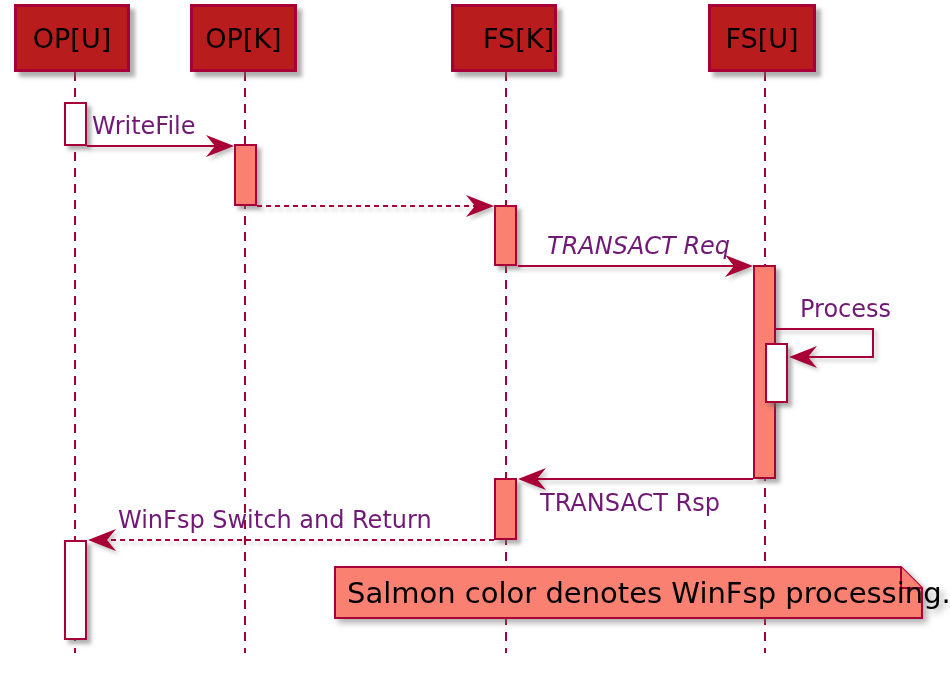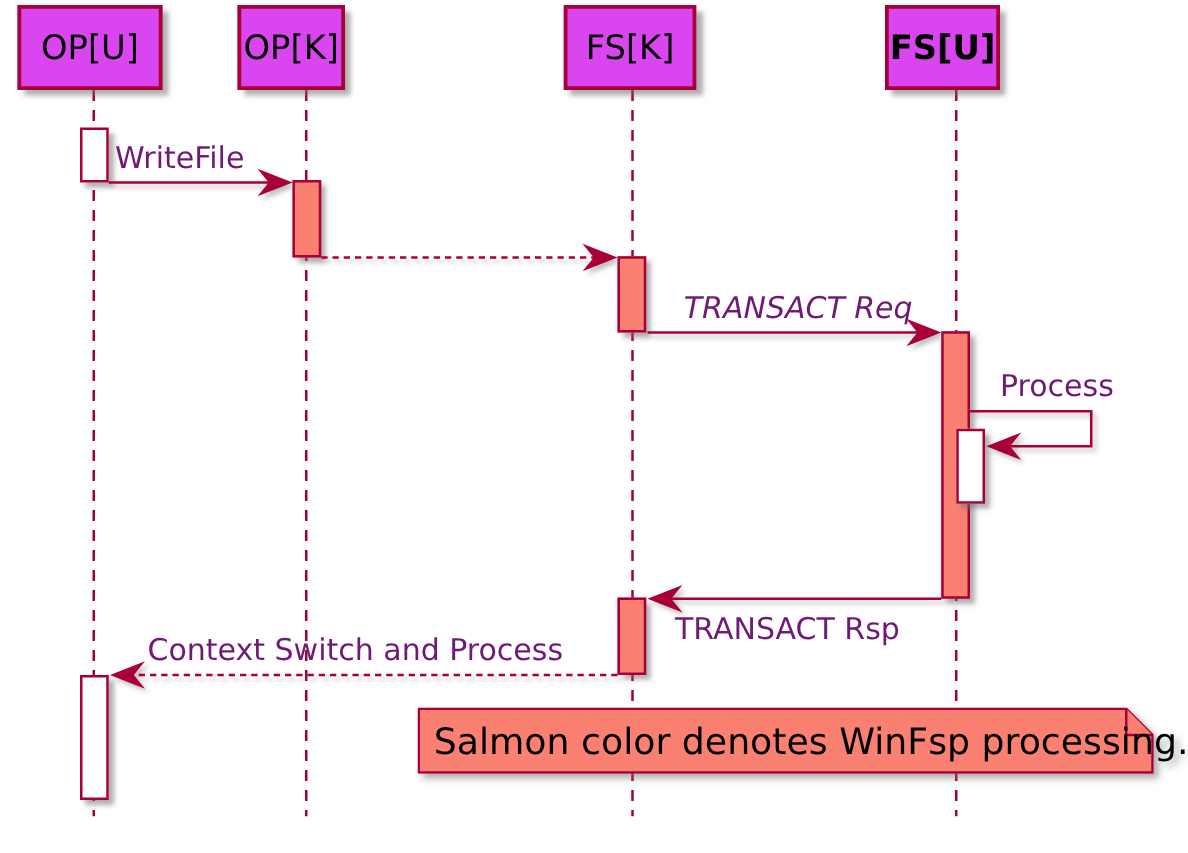--- a/index.html
+++ b/index.html
@@ -11,34 +11,34 @@
     font-family: "DejaVu Sans", "Liberation Sans", sans-serif;
     overflow: hidden;
   }
 
   
   .participant {
     position: absolute;
     top: 4px;
     height: 68px;
     box-sizing: border-box;
-    background: #d946ef;
+    background: #b91c1c;
     border: 3px solid #A80036;
     box-shadow: 5px 5px 4px rgba(110,110,110,0.55);
     display: flex;
     align-items: center;
     justify-content: center;
     font-size: 27px;
     color: #000000;
     z-index: 2;
   }
   #p-opu { left: 14px;  width: 116px; }
-  #p-opk { left: 190px; width: 86px; }
-  #p-fsk { left: 451px; width: 106px; }
-  #p-fsu { left: 708px; width: 92px; font-weight: bold; }
+  #p-opk { left: 190px; width: 107px; }
+  #p-fsk { left: 451px; width: 106px; justify-content: flex-end; }
+  #p-fsu { left: 708px; width: 108px; }
 
   
   .lifeline {
     position: absolute;
     top: 72px;
     height: 581px;
     width: 2px;
     background: repeating-linear-gradient(to bottom, #A80036 0 9px, transparent 9px 16px);
     z-index: 1;
   }
@@ -169,21 +169,21 @@
     <g class="arrow">
       <line class="dashedline" x1="494" y1="540" x2="104" y2="540"></line>
       <polygon points="88,540 116,529 107,540 116,551"></polygon>
     </g>
   </svg>
 
   <div class="msg-label" id="t-writefile">WriteFile</div>
   <div class="msg-label" id="t-treq">TRANSACT Req</div>
   <div class="msg-label" id="t-process">Process</div>
   <div class="msg-label" id="t-trsp">TRANSACT Rsp</div>
-  <div class="msg-label" id="t-ctxret">Context Switch and Process</div>
+  <div class="msg-label" id="t-ctxret">WinFsp Switch and Return</div>
 
   <div id="note">
     <svg width="589" height="53" viewBox="0 0 589 53">
       <path d="M 1,1 H 567 L 588,22 V 52 H 1 Z" fill="#FA8072" stroke="#A80036" stroke-width="2"></path>
       <path d="M 567,1 V 22 H 588" fill="#FA8072" stroke="#A80036" stroke-width="2"></path>
     </svg>
     <div class="note-text">Salmon color denotes WinFsp processing.</div>
   </div>
 
 </div>

